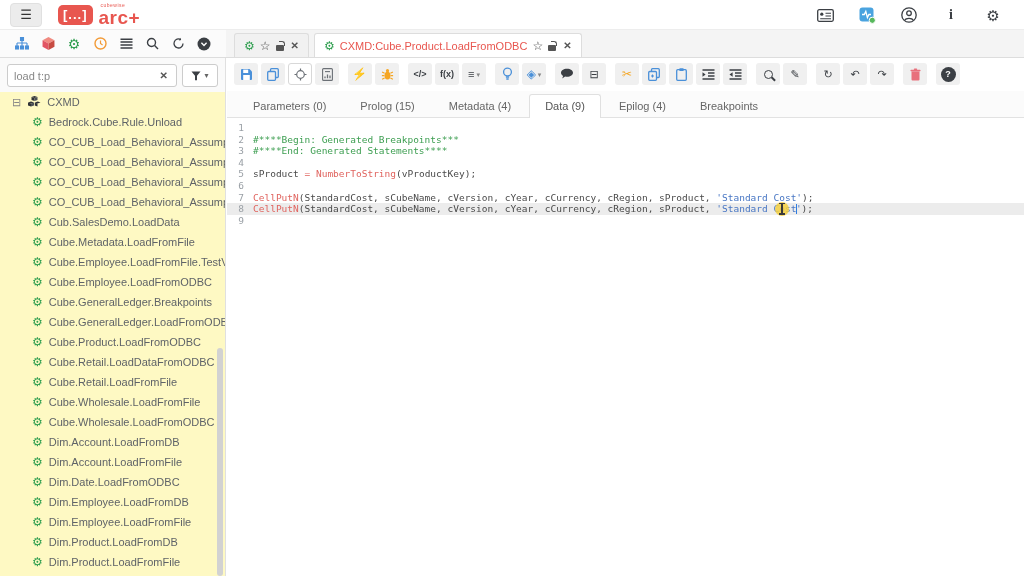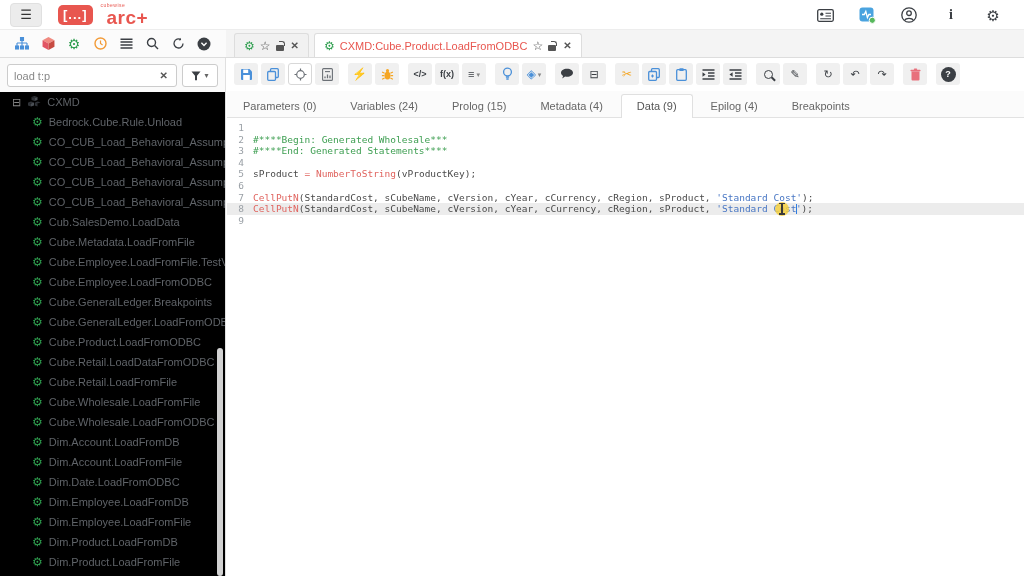--- a/index.html
+++ b/index.html
@@ -10,21 +10,21 @@
   
   .topbar { position:absolute; left:0; top:0; width:1024px; height:30px; background:#fff;
     border-bottom:1px solid #ededed; display:flex; align-items:center; }
   .hamburger { margin-left:10px; width:32px; height:24px; background:#ececec; border:1px solid #e0e0e0;
     border-radius:4px; display:flex; align-items:center; justify-content:center; font-size:13px; color:#333; cursor:pointer; }
   .logo { display:flex; align-items:center; gap:6px; margin-left:16px; }
   .logo-bracket { background:#e8564f; color:#fff; font-weight:bold; border-radius:5px;
     padding:2px 5px 3px; font-size:13px; letter-spacing:1px; }
   .logo-right { display:flex; flex-direction:column; line-height:1; }
   .logo-tagline { color:#e8564f; font-size:5px; letter-spacing:0.5px; margin-left:2px; }
-  .logo-name { color:#e8564f; font-size:19px; font-weight:bold; letter-spacing:0.5px;margin-left:8px; }
+  .logo-name { color:#e8564f; font-size:19px; font-weight:bold; letter-spacing:0.5px; }
   .topbar-right { position:absolute; right:22px; top:0; height:30px; display:flex; align-items:center; gap:24px; }
   .top-icon { display:flex; align-items:center; justify-content:center; width:18px; height:18px; cursor:pointer; }
   .info-glyph { font-family:"Liberation Serif", serif; font-weight:bold; font-size:14px; color:#3b3f44; }
   .gear-glyph { font-size:15px; color:#3b3f44; line-height:1; }
 
   
   .strip { position:absolute; left:0; top:30px; width:1024px; height:28px; background:#f4f4f4;
     border-bottom:1px solid #ddd; display:flex; }
   .nav-toolbar { width:226px; display:flex; align-items:center; justify-content:space-between;
     padding:0 14px; background:#fbfbfb; }
@@ -36,21 +36,21 @@
     font-size:11px; color:#6b6b6b; cursor:pointer; white-space:nowrap; }
   .doc-tab.active { background:#fff; color:#e8564f; }
   .doc-tab .tab-gear { font-size:12px; color:#2f9e4f; }
   .tab-star { font-size:12px; color:#444; }
   .icon-lock { width:8px; height:6px; background:#555; border-radius:1px; position:relative; margin:5px 2px 0 0; }
   .icon-lock::before { content:''; position:absolute; top:-4px; left:3px; width:5px; height:4px;
     border:1.4px solid #555; border-bottom:none; border-left:none; border-radius:0 3px 0 0; }
   .tab-close { font-size:10px; color:#555; font-weight:bold; }
 
   
-  .sidebar { position:absolute; left:0; top:58px; width:226px; height:518px; background:#000000;
+  .sidebar { position:absolute; left:0; top:58px; width:226px; height:518px; background:#fef9c3;
     border-right:1px solid #e0e0e0; overflow:hidden; }
   .search-row { display:flex; padding:6px 7px 5px; background:#fafafa; }
   .search-box { flex:1; display:flex; align-items:center; height:23px; border:1px solid #ccc;
     border-radius:3px; background:#fff; padding:0 6px; margin-right:5px; }
   .search-box input { border:none; outline:none; flex:1; font-size:11px; color:#888;
     font-family:"Liberation Sans", sans-serif; background:transparent; }
   .clear-x { font-size:10px; color:#555; font-weight:bold; cursor:pointer; padding:0 2px; }
   .filter-btn { width:36px; height:23px; border:1px solid #ccc; border-radius:3px; background:#fff;
     display:flex; align-items:center; justify-content:center; gap:3px; cursor:pointer; }
   .caret-down { font-size:8px; color:#666; }
@@ -77,21 +77,21 @@
   .tb-text { font-size:9px; font-weight:bold; color:#3b3f44; }
   .tb-caret { font-size:7px; color:#888; margin-left:2px; }
   .diamond-glyph { color:#4a90d9; font-size:12px; }
   .help-circle { width:15px; height:15px; border-radius:50%; background:#3b3f44; color:#fff;
     font-size:9px; font-weight:bold; display:flex; align-items:center; justify-content:center; }
   .icon-search-css { width:9px; height:9px; border:1.6px solid #3b3f44; border-radius:50%; position:relative; }
   .icon-search-css::after { content:''; position:absolute; width:5px; height:1.6px; background:#3b3f44;
     right:-4.5px; bottom:-2px; transform:rotate(45deg); }
 
   
-  .sec-tabs { display:flex; align-items:flex-end; gap:2px; height:27px; padding:0 0;
+  .sec-tabs { display:flex; align-items:flex-end; gap:2px; height:27px; padding:0 10px;
     background:#fbfbfb; border-bottom:1px solid #e2e2e2; }
   .sec-tab { padding:5px 15px 6px; font-size:11px; color:#666; border:1px solid transparent;
     border-bottom:none; border-radius:3px 3px 0 0; margin-bottom:-1px; cursor:pointer; white-space:nowrap; }
   .sec-tab.active { background:#fff; border-color:#e0e0e0; color:#555; }
 
   
   .editor { position:relative; padding-top:4px; font-family:"DejaVu Sans Mono", monospace;
     font-size:9.5px; }
   .code-row { display:flex; height:11.6px; line-height:11.6px; }
   .code-row.hl { background:#ececec; }
@@ -527,23 +527,20 @@
     </div>
   </div>
 
   <div class="sec-tabs">
 
       <div class="sec-tab">
         <span>Parameters (0)</span>
       </div>
 
 
-      <div class="sec-tab">
-        <span>Variables (24)</span>
-      </div>
 
       <div class="sec-tab">
         <span>Prolog (15)</span>
       </div>
 
       <div class="sec-tab">
         <span>Metadata (4)</span>
       </div>
 
       <div class="sec-tab active">
@@ -560,21 +557,21 @@
     </div>
 
   <div class="editor">
     <div>
         <div class="code-row">
           <span class="gutter-num">1</span>
           <span class="code-text"></span>
         </div>
         <div class="code-row">
           <span class="gutter-num">2</span>
-          <span class="code-text"><span class="tk-comment">#****Begin: Generated Wholesale***</span></span>
+          <span class="code-text"><span class="tk-comment">#****Begin: Generated Breakpoints***</span></span>
         </div>
         <div class="code-row">
           <span class="gutter-num">3</span>
           <span class="code-text"><span class="tk-comment">#****End: Generated Statements****</span></span>
         </div>
         <div class="code-row">
           <span class="gutter-num">4</span>
           <span class="code-text"></span>
         </div>
         <div class="code-row">

